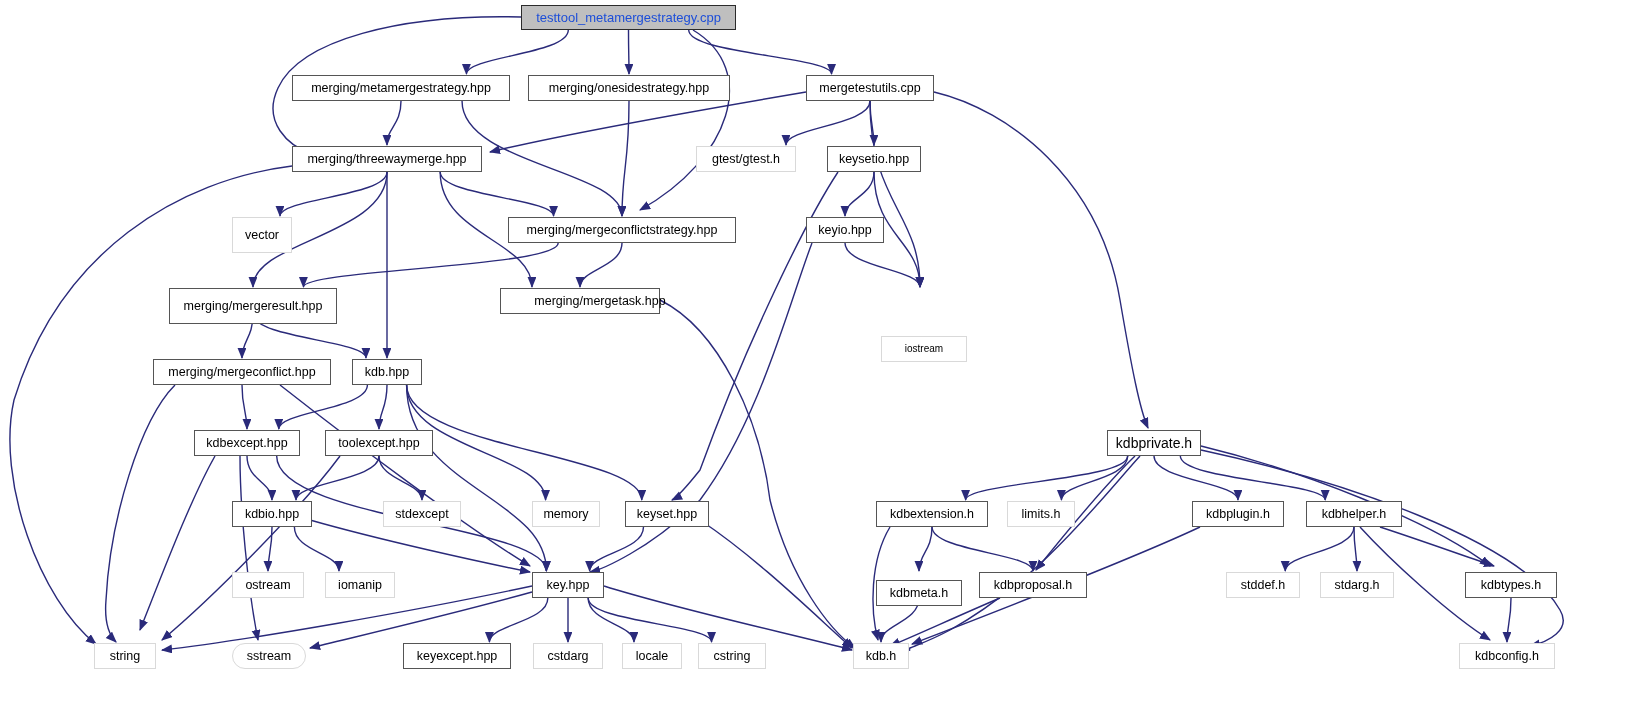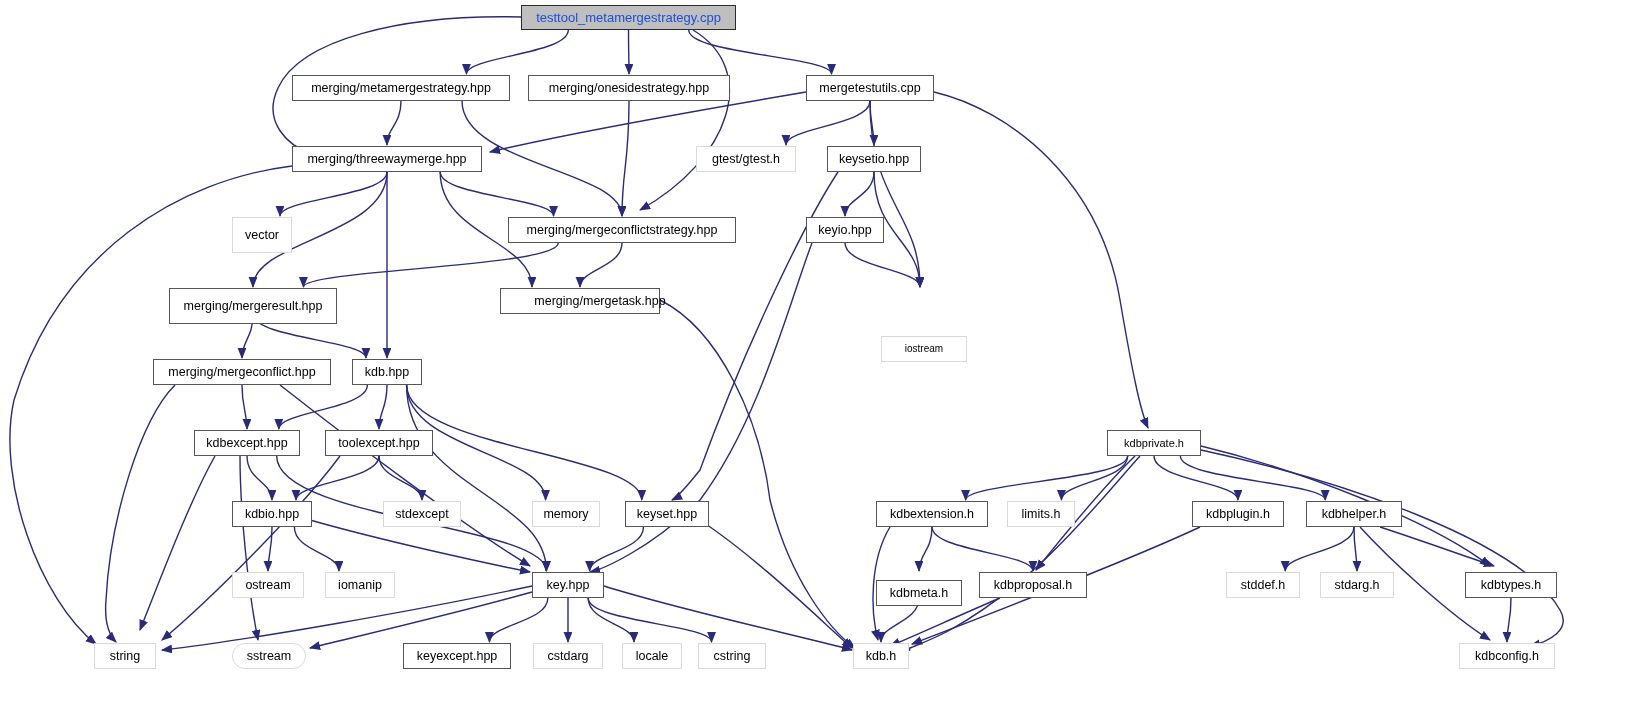--- a/index.html
+++ b/index.html
@@ -148,21 +148,21 @@
       </div>
       <div class="node n-hdr" style="left: 352px; top: 359px; width: 70px; height: 26px; font-size: 12.5px;">
         <span>kdb.hpp</span>
       </div>
       <div class="node n-hdr" style="left: 194px; top: 430px; width: 106px; height: 26px; font-size: 12.5px;">
         <span>kdbexcept.hpp</span>
       </div>
       <div class="node n-hdr" style="left: 325px; top: 430px; width: 108px; height: 26px; font-size: 12.5px;">
         <span>toolexcept.hpp</span>
       </div>
-      <div class="node n-hdr" style="left: 1107px; top: 430px; width: 94px; height: 26px; font-size: 11px;">
+      <div class="node n-hdr" style="left: 1107px; top: 430px; width: 94px; height: 26px; font-size: 14px;">
         <span>kdbprivate.h</span>
       </div>
       <div class="node n-hdr" style="left: 232px; top: 501px; width: 80px; height: 26px; font-size: 12.5px;">
         <span>kdbio.hpp</span>
       </div>
       <div class="node n-sys" style="left: 383px; top: 501px; width: 78px; height: 26px; font-size: 12.5px;">
         <span>stdexcept</span>
       </div>
       <div class="node n-sys" style="left: 532px; top: 501px; width: 68px; height: 26px; font-size: 12.5px;">
         <span>memory</span>

